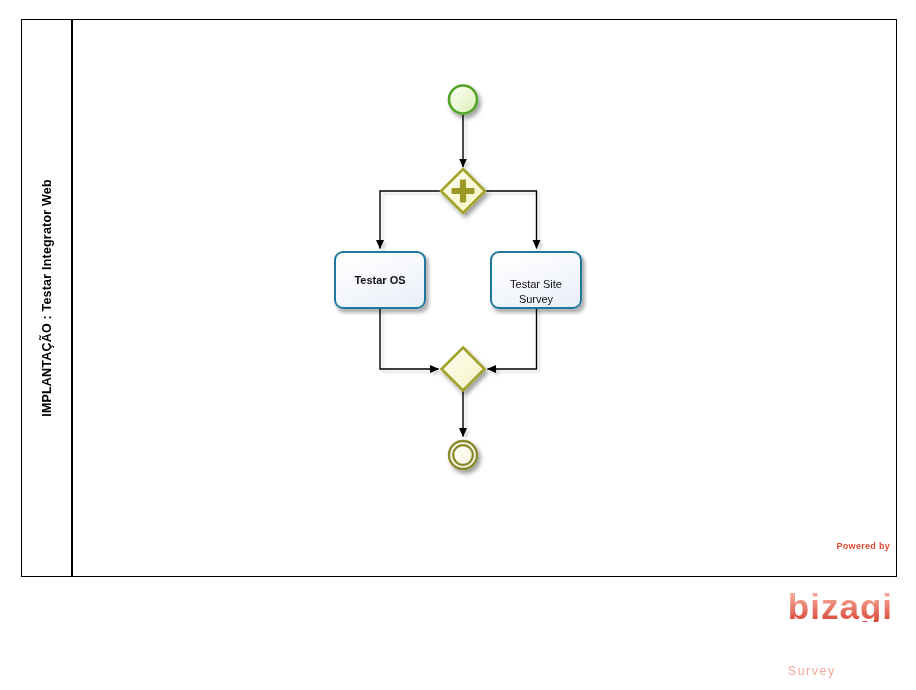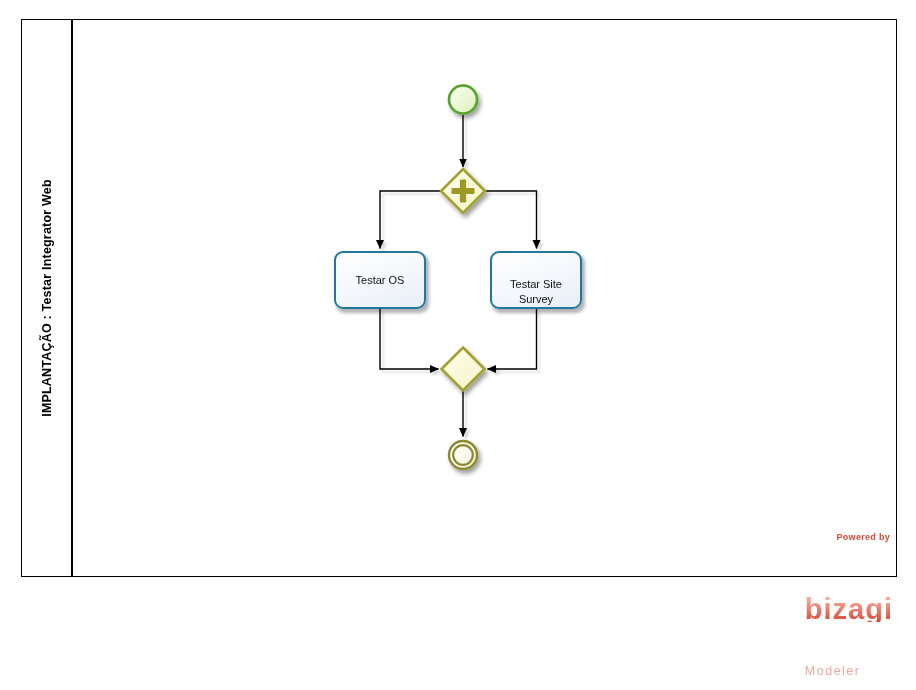--- a/index.html
+++ b/index.html
@@ -27,34 +27,34 @@
   svg.flow{position:absolute;left:0;top:0;pointer-events:none;}
   .task{
     position:absolute;box-sizing:border-box;width:92px;height:58px;
     border:2.2px solid #20789F;border-radius:9px;
     background:linear-gradient(160deg,#FDFDFE 15%,#E9EFF8 100%);
     box-shadow:2.5px 3.5px 3.5px rgba(0,0,0,0.30);
     display:flex;align-items:center;justify-content:center;
     text-align:center;font-size:11px;color:#111;line-height:1.35;
     padding:0 13px;
   }
-  .task-1{left:334px;top:251px;}
+  .task-1{left:334px;top:251px;font-weight:bold;}
   .task-2{left:490px;top:251px;align-items:flex-end;}
   
   .brand{
     position:absolute;right:23px;bottom:12px;
     display:flex;flex-direction:column;align-items:flex-start;gap:41px;
   }
   .brand .powered{
     align-self:flex-end;margin-right:3px;
     font-size:9px;font-weight:bold;color:#DE4937;letter-spacing:0.3px;
   }
   .brand .bizagi{
-    font-size:29px;font-weight:bold;letter-spacing:1px;line-height:0.85;
-    margin-top:14px;text-transform:lowercase;
+    font-size:35px;font-weight:bold;letter-spacing:1px;line-height:0.85;
+    margin-top:0;text-transform:lowercase;
     color:#E66A58;
     background:linear-gradient(180deg,#F5A898 10%,#DB4C3C 95%);
     -webkit-background-clip:text;background-clip:text;
     -webkit-text-fill-color:transparent;
   }
   .brand .modeler{
     font-size:12.5px;color:#F2A89B;letter-spacing:1.5px;margin-top:1px;
   }
 </style>
 </head>
@@ -120,14 +120,14 @@
 <div class="task task-1">
   <span>Testar OS</span>
 </div>
 <div class="task task-2">
   <span>Testar Site Survey</span>
 </div>
 
 <div class="brand">
   <span class="powered">Powered by</span>
   <span class="bizagi">bizagi</span>
-  <span class="modeler">Modeler</span>
+  <span class="modeler">Survey</span>
 </div>
 
 </body></html>

